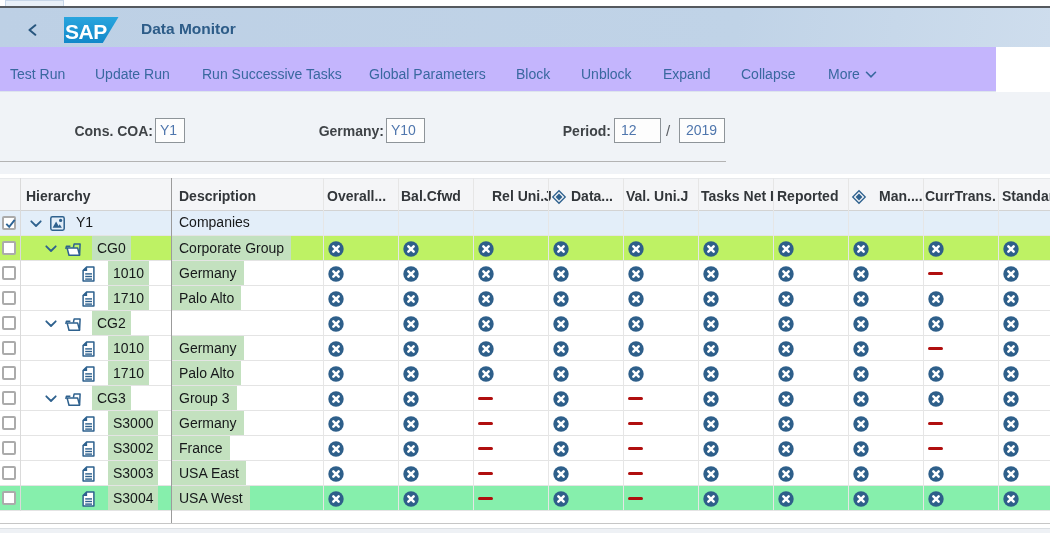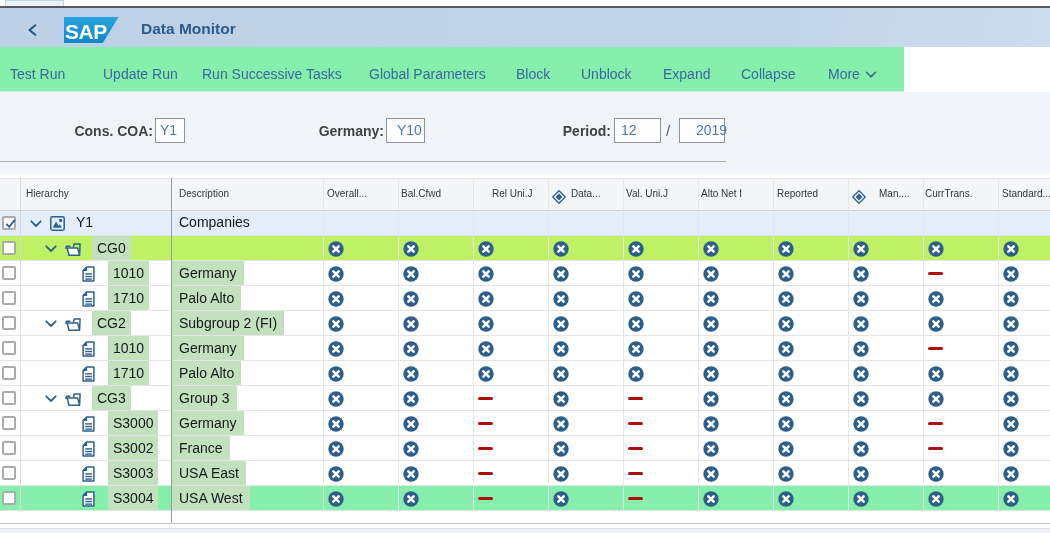--- a/index.html
+++ b/index.html
@@ -6,32 +6,32 @@
   font-family:"Liberation Sans", sans-serif; }
 .ab { position:absolute; }
 #topstrip { position:absolute; left:0; top:0; width:1050px; height:8px; background:#fff; }
 #toptab { position:absolute; left:5px; top:0; width:59px; height:6px; background:#e9f0f8; border:1px solid #c7d6e8; border-bottom:none; }
 #topline { position:absolute; left:0; top:6px; width:1050px; height:2px; background:#55595e; }
 #shellbar { position:absolute; left:0; top:8px; width:1050px; height:39px;
   background:linear-gradient(100deg, #bdd0e5 0%, #c0d3e7 70%, #cedded 100%); }
 #backchev { position:absolute; left:27px; top:16px; }
 #saplogo { position:absolute; left:64px; top:9px; }
 #apptitle { position:absolute; left:141px; top:12px; font-size:15.5px; font-weight:bold; color:#2d5c88; }
-#toolbar { position:absolute; left:0; top:47px; width:904px; height:45px; background:#86efac;
+#toolbar { position:absolute; left:0; top:47px; width:996px; height:45px; background:#c4b5fd;
   border-bottom:1px solid #dde4ed; }
 .tbtn { position:absolute; top:19px; font-size:14px; color:#39689f; white-space:nowrap; display:inline-flex; align-items:center; }
 #filterbar { position:absolute; left:0; top:92px; width:1050px; height:82px; background:#f0f3f7; }
 #filterline { position:absolute; left:0; top:69px; width:726px; height:1px; background:#b3b3b3; }
 .flabel { position:absolute; top:31px; font-size:14px; font-weight:bold; color:#3f4347; display:inline-block; }
 .finput { position:absolute; top:26px; height:25px; border:1px solid #8e9499; background:#fdfdfd;
   font-size:14px; color:#4f76ad; line-height:23px; }
 #tablearea { position:absolute; left:0; top:174px; width:1050px; height:350px; background:#fff; }
 #thead { position:absolute; left:0; top:178px; width:1050px; height:33px; background:#f4f5f7;
   border-top:1px solid #e7e9ec; border-bottom:1px solid #d3d3d3; }
-.hdtxt { top:9px; font-size:10px; color:#32363a; white-space:nowrap; }
+.hdtxt { top:9px; font-size:14px; color:#32363a; white-space:nowrap;font-weight:bold; }
 .row { position:absolute; left:0; width:1050px; height:25px; border-bottom:1px solid #e4e4e4; }
 .cb { position:absolute; left:2px; top:5px; width:14px; height:14px; border:2px solid #ababab; background:#fff; border-radius:2px; }
 .txt { font-size:14px; color:#16181a; white-space:nowrap; }
 .gr { position:absolute; top:0; height:24px; background:#c3e1bf; line-height:24px; padding:0 7px; }
 .grh { padding:0 5px; }
 #tbottom { position:absolute; left:0; top:523px; width:1050px; height:1px; background:#c6c6c6; }
 #footer { position:absolute; left:0; top:528px; width:1050px; height:5px; background:#eef1f5; border-top:1px solid #dbdfe3; }
 </style></head>
 <body>
 <div id="topstrip">
@@ -49,58 +49,58 @@
           <stop offset="1" stop-color="#1188c9"></stop>
         </linearGradient>
       </defs>
     <polygon points="0,0 54.5,0 38.8,26 0,26" fill="url(#lg)"></polygon>
     <text x="1" y="22" font-family="Liberation Sans, sans-serif" font-size="21" font-weight="bold" fill="#fff" letter-spacing="-0.5">SAP</text>
   </svg>
   <span id="apptitle">Data Monitor</span>
 </div>
 <div id="toolbar">
 <span class="tbtn" style="left:10px">Test Run</span>
-<span class="tbtn" style="left:103px">Update Run</span>
+<span class="tbtn" style="left:95px">Update Run</span>
 <span class="tbtn" style="left:202px">Run Successive Tasks</span>
 <span class="tbtn" style="left:369px">Global Parameters</span>
 <span class="tbtn" style="left:516px">Block</span>
 <span class="tbtn" style="left:581px">Unblock</span>
 <span class="tbtn" style="left:663px">Expand</span>
 <span class="tbtn" style="left:741px">Collapse</span>
 <span class="tbtn" style="left:828px">More<svg width="12" height="8" viewBox="0 0 12 8" style="margin-left:5px;margin-top:2px">
         <path d="M1.5 1.3 L6 5.8 L10.5 1.3" fill="none" stroke="#39689f" stroke-width="1.6" stroke-linecap="round"></path>
       </svg></span>
 </div>
 <div id="filterbar">
   <div id="filterline"></div>
   <span class="flabel" style="left:40px;width:113px;text-align:right">Cons. COA:</span>
   <div class="finput" style="left:155px;width:30px;padding-left:4px">Y1</div>
   <span class="flabel" style="left:300px;width:84px;text-align:right">Germany:</span>
-  <div class="finput" style="left:386px;width:39px;padding-left:10px">Y10</div>
+  <div class="finput" style="left:386px;width:39px;padding-left:4px">Y10</div>
   <span class="flabel" style="left:540px;width:71px;text-align:right">Period:</span>
   <div class="finput" style="left:614px;width:47px;padding-left:6px">12</div>
   <span class="ab" style="left:666px;top:30px;font-size:15px;color:#5a5e63">/</span>
-  <div class="finput" style="left:679px;width:46px;padding-left:16px">2019</div>
+  <div class="finput" style="left:679px;width:46px;padding-left:6px">2019</div>
 </div>
 <div id="tablearea"></div>
 <div id="thead">
 <span class="ab hdtxt" style="left:26px">Hierarchy</span>
 <span class="ab hdtxt" style="left:179px">Description</span>
 <span class="ab hdtxt" style="left:327px">Overall...</span>
 <span class="ab hdtxt" style="left:401px">Bal.Cfwd</span>
 <span class="ab hdtxt" style="left:492px">Rel Uni.J</span>
 <span class="ab" style="left:551px;top:10px">
       <svg width="16" height="16" viewBox="0 0 16 16" style="display:block">
         <rect x="3.6" y="3.6" width="8.8" height="8.8" transform="rotate(45 8 8)" fill="none" stroke="#2e618e" stroke-width="1.3"></rect>
         <rect x="5.6" y="5.6" width="4.8" height="4.8" transform="rotate(45 8 8)" fill="#2e618e"></rect>
       </svg>
     </span>
 <span class="ab hdtxt" style="left:571px">Data...</span>
 <span class="ab hdtxt" style="left:626px">Val. Uni.J</span>
-<span class="ab hdtxt" style="left:701px">Alto Net I</span>
+<span class="ab hdtxt" style="left:701px">Tasks Net I</span>
 <span class="ab hdtxt" style="left:777px">Reported</span>
 <span class="ab" style="left:851px;top:10px">
       <svg width="16" height="16" viewBox="0 0 16 16" style="display:block">
         <rect x="3.6" y="3.6" width="8.8" height="8.8" transform="rotate(45 8 8)" fill="none" stroke="#2e618e" stroke-width="1.3"></rect>
         <rect x="5.6" y="5.6" width="4.8" height="4.8" transform="rotate(45 8 8)" fill="#2e618e"></rect>
       </svg>
     </span>
 <span class="ab hdtxt" style="left:879px">Man....</span>
 <span class="ab hdtxt" style="left:925px">CurrTrans.</span>
 <span class="ab hdtxt" style="left:1002px">Standard...</span>
@@ -134,20 +134,21 @@
       </svg>
     </span>
 <span class="ab" style="left:64px;top:6px">
       <svg width="17" height="14" viewBox="0 0 17 14" style="display:block">
         <path d="M9.4 5.6 L10.1 2.1 L16.1 2.1 L15.6 12.8" fill="none" stroke="#2e618e" stroke-width="1.5" stroke-linejoin="round"></path>
         <path d="M1.8 7.0 L2.4 4.3 L6.4 4.3" fill="none" stroke="#2e618e" stroke-width="1.5" stroke-linejoin="round"></path>
         <path d="M3.1 5.9 L13.6 5.9 L15.6 13.2 L5.0 13.2 Z" fill="#fff" stroke="#2e618e" stroke-width="1.5" stroke-linejoin="round"></path>
       </svg>
     </span>
 <span class="gr grh txt" style="left:92px">CG0</span>
+<span class="gr txt" style="left:172px">Corporate Group</span>
 <span class="ab" style="left:328px;top:5px">
       <svg width="16" height="16" viewBox="0 0 16 16" style="display:block">
         <circle cx="8" cy="8" r="7.7" fill="#2e5f8a"></circle>
         <path d="M5.35 5.35 L10.65 10.65 M10.65 5.35 L5.35 10.65" stroke="#fff" stroke-width="2.55" stroke-linecap="round"></path>
       </svg>
     </span>
 <span class="ab" style="left:403px;top:5px">
       <svg width="16" height="16" viewBox="0 0 16 16" style="display:block">
         <circle cx="8" cy="8" r="7.7" fill="#2e5f8a"></circle>
         <path d="M5.35 5.35 L10.65 10.65 M10.65 5.35 L5.35 10.65" stroke="#fff" stroke-width="2.55" stroke-linecap="round"></path>
@@ -355,21 +356,20 @@
       </svg>
     </span>
 <span class="ab" style="left:64px;top:6px">
       <svg width="17" height="14" viewBox="0 0 17 14" style="display:block">
         <path d="M9.4 5.6 L10.1 2.1 L16.1 2.1 L15.6 12.8" fill="none" stroke="#2e618e" stroke-width="1.5" stroke-linejoin="round"></path>
         <path d="M1.8 7.0 L2.4 4.3 L6.4 4.3" fill="none" stroke="#2e618e" stroke-width="1.5" stroke-linejoin="round"></path>
         <path d="M3.1 5.9 L13.6 5.9 L15.6 13.2 L5.0 13.2 Z" fill="#fff" stroke="#2e618e" stroke-width="1.5" stroke-linejoin="round"></path>
       </svg>
     </span>
 <span class="gr grh txt" style="left:92px">CG2</span>
-<span class="gr txt" style="left:172px">Subgroup 2 (FI)</span>
 <span class="ab" style="left:328px;top:5px">
       <svg width="16" height="16" viewBox="0 0 16 16" style="display:block">
         <circle cx="8" cy="8" r="7.7" fill="#2e5f8a"></circle>
         <path d="M5.35 5.35 L10.65 10.65 M10.65 5.35 L5.35 10.65" stroke="#fff" stroke-width="2.55" stroke-linecap="round"></path>
       </svg>
     </span>
 <span class="ab" style="left:403px;top:5px">
       <svg width="16" height="16" viewBox="0 0 16 16" style="display:block">
         <circle cx="8" cy="8" r="7.7" fill="#2e5f8a"></circle>
         <path d="M5.35 5.35 L10.65 10.65 M10.65 5.35 L5.35 10.65" stroke="#fff" stroke-width="2.55" stroke-linecap="round"></path>

